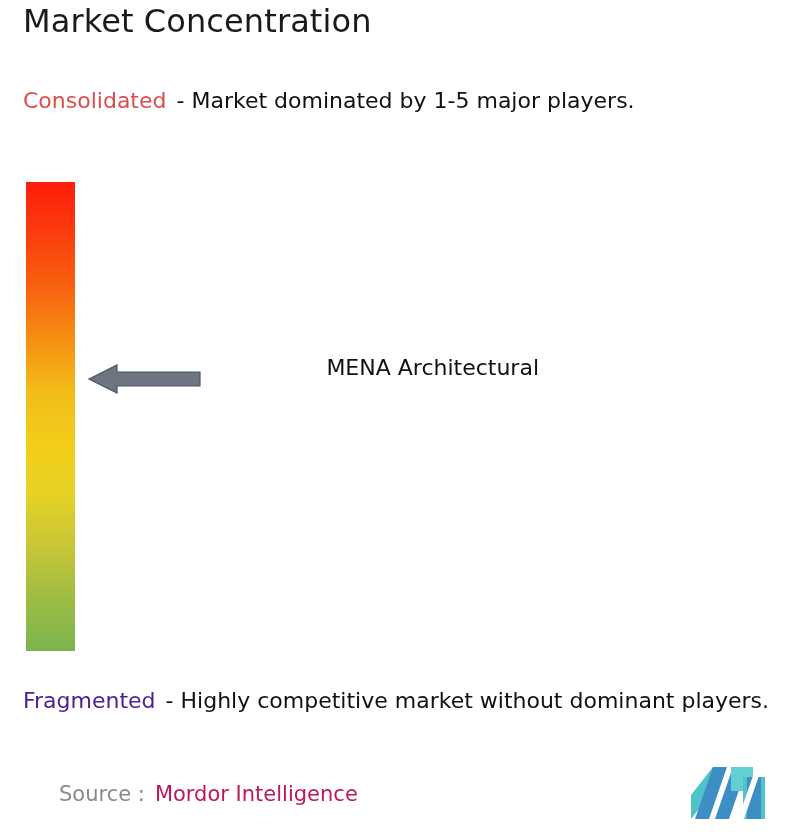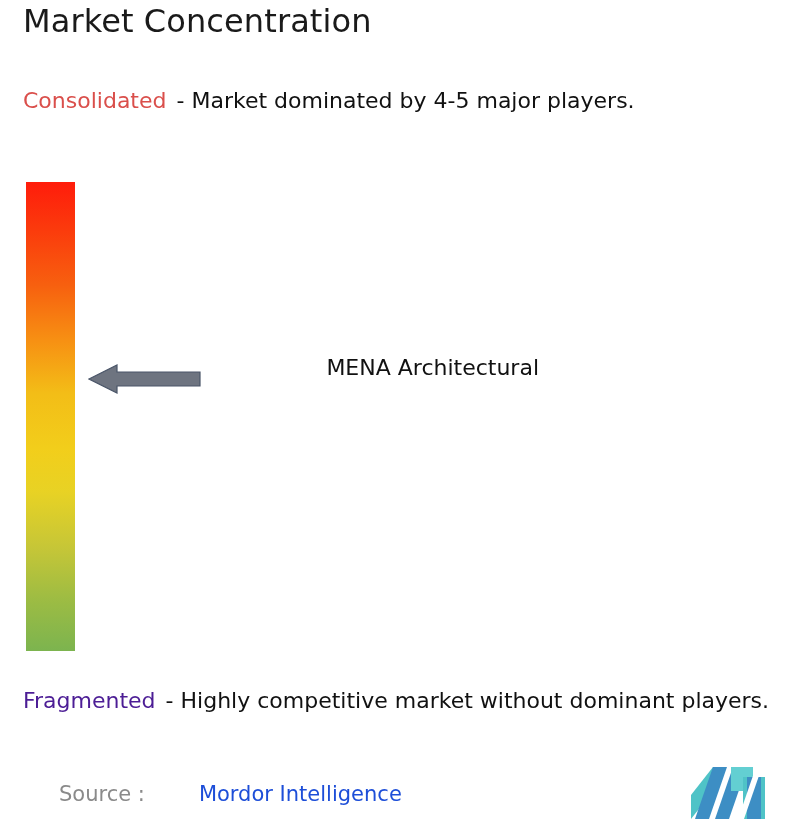--- a/index.html
+++ b/index.html
@@ -115,39 +115,39 @@
   .source-text {
     position: absolute;
     left: 23px;
     top: 780px;
     font-size: 21px;
     line-height: 28px;
     color: #808080;
     white-space: nowrap;
   }
   .source-text .src-label { color: #8a8a8a; margin-left: 36px; }
-  .source-text .src-value { color: #1d4ed8; margin-left: 44px; }
+  .source-text .src-value { color: #be185d; }
 
   .brand-logo {
     position: absolute;
     left: 691px;
     top: 767px;
     width: 74px;
     height: 52px;
   }
 </style>
 </head>
 <body>
 
 <div id="chart-root">
 
   <div class="chart-title">Market Concentration</div>
 
   <div class="caption-top">
-    <span class="kw-consolidated">Consolidated</span><span class="kw-gap"></span><span>- Market dominated by 4-5 major players.</span>
+    <span class="kw-consolidated">Consolidated</span><span class="kw-gap"></span><span>- Market dominated by 1-5 major players.</span>
   </div>
 
   <div class="scale-bar"></div>
 
   <div class="pointer-arrow">
     <svg width="113" height="34" viewBox="0 0 113 34" xmlns="http://www.w3.org/2000/svg">
       <polygon points="1,17 29,3 29,10 112,10 112,24 29,24 29,31" fill="#6e7480" stroke="#4a5568" stroke-width="1.2" stroke-linejoin="miter"></polygon>
     </svg>
   </div>
 

